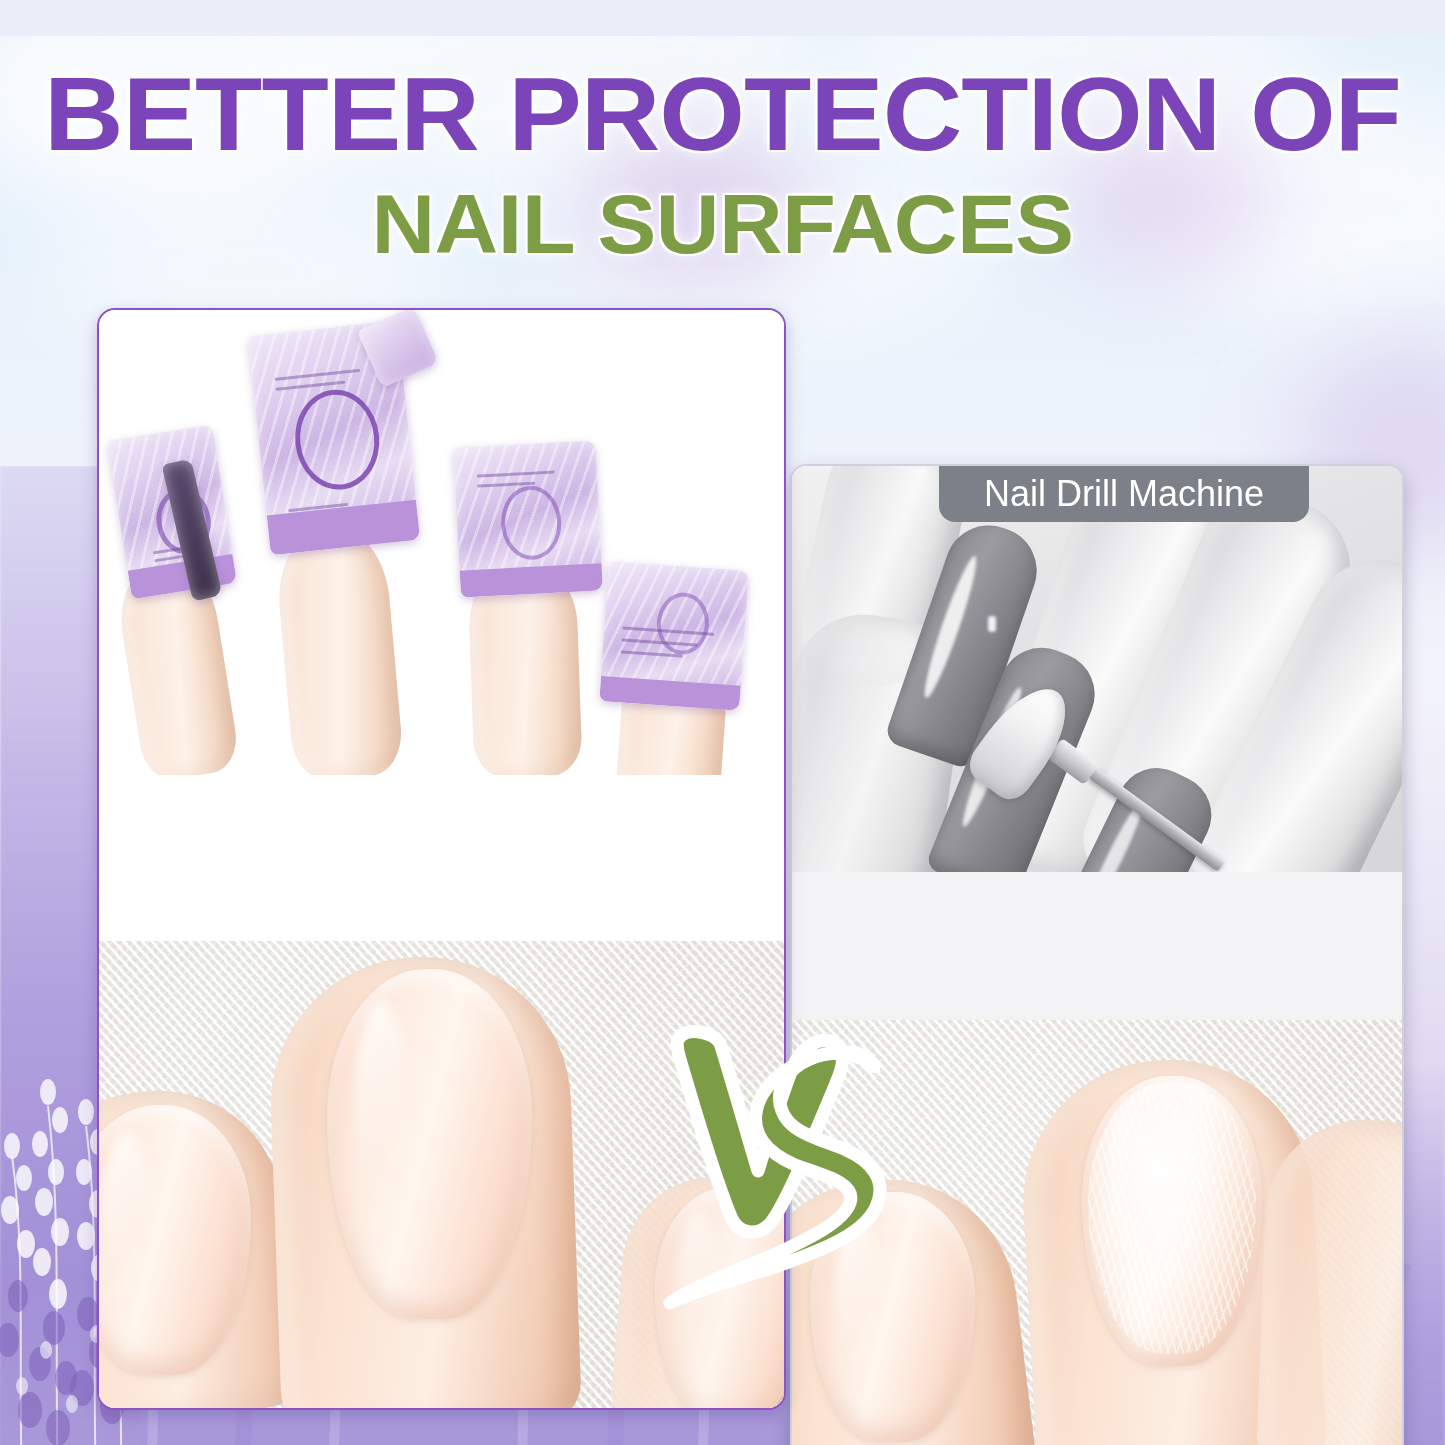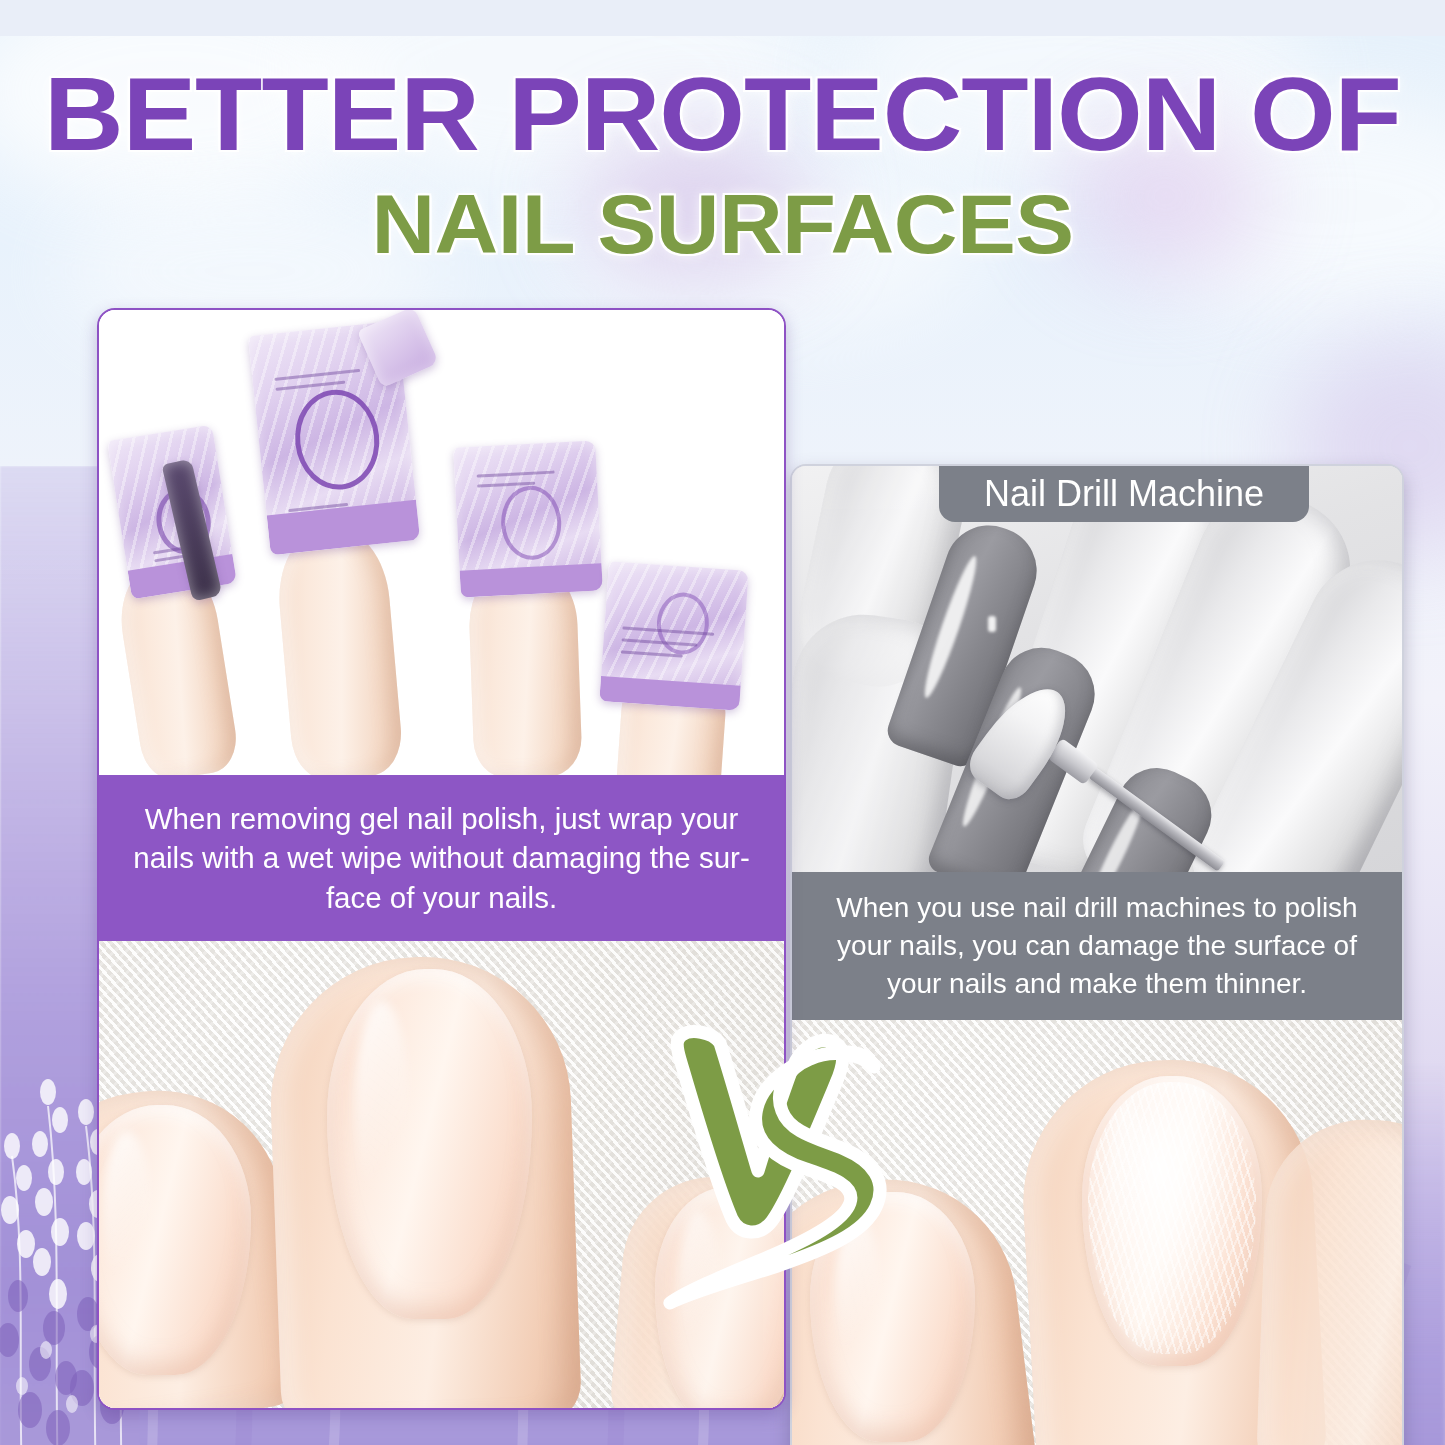--- a/index.html
+++ b/index.html
@@ -407,23 +407,20 @@
 
       <div class="bit-shaft" style="left:300px;top:300px;width:160px;transform:rotate(36deg);transform-origin:left center;"></div>
       <div class="bit-collar" style="left:258px;top:283px;width:46px;height:25px;transform:rotate(36deg);"></div>
       <div class="bit-head" style="left:198px;top:215px;width:66px;height:118px;transform:rotate(36deg);"></div>
 
       <div class="badge badge-gray">
         <span>Nail Drill Machine</span>
       </div>
     </div>
 
-    <div class="cap cap-gray">
-      <span>When you use nail drill machines to polish your nails, you can damage the surface of your nails and make them thinner.</span>
-    </div>
 
     <div class="photo photo-damaged">
       <div class="towel"></div>
       <div class="fingerpad" style="left:-40px;top:160px;width:270px;height:340px;border-radius:130px 130px 40px 40px;transform:rotate(-7deg);"></div>
       <div class="fingerpad" style="left:235px;top:40px;width:290px;height:420px;border-radius:142px 142px 40px 40px;transform:rotate(-3deg);"></div>
       <div class="fingerpad" style="left:470px;top:100px;width:210px;height:360px;border-radius:100px 100px 40px 40px;transform:rotate(2deg);opacity:.9;"></div>
 
       <div class="nailplate" style="left:18px;top:172px;width:165px;height:250px;"></div>
       <div class="nail-shine" style="left:44px;top:196px;width:44px;height:150px;"></div>
 
@@ -472,23 +469,20 @@
         <div class="crinkle"></div>
         <div class="swirl" style="left:52px;top:26px;width:52px;height:62px;border-width:4px;opacity:.45;"></div>
         <div class="tick" style="left:18px;top:64px;width:92px;"></div>
         <div class="tick" style="left:18px;top:76px;width:76px;"></div>
         <div class="tick" style="left:18px;top:88px;width:62px;"></div>
         <div class="band"></div>
       </div>
 
     </div>
 
-    <div class="cap cap-purple">
-      <span>When removing gel nail polish, just wrap your nails with a wet wipe without damaging the sur-face of your nails.</span>
-    </div>
 
     <div class="photo photo-healthy">
       <div class="towel"></div>
       <div class="fingerpad" style="left:-70px;top:150px;width:260px;height:330px;border-radius:125px 125px 40px 40px;transform:rotate(-8deg);"></div>
       <div class="fingerpad" style="left:175px;top:16px;width:300px;height:470px;border-radius:148px 148px 40px 40px;transform:rotate(-2deg);"></div>
       <div class="fingerpad" style="left:520px;top:236px;width:190px;height:260px;border-radius:92px 92px 40px 40px;transform:rotate(5deg);opacity:.92;"></div>
 
       <div class="nailplate" style="left:-28px;top:164px;width:180px;height:270px;"></div>
       <div class="nail-shine" style="left:4px;top:190px;width:48px;height:160px;"></div>
 

